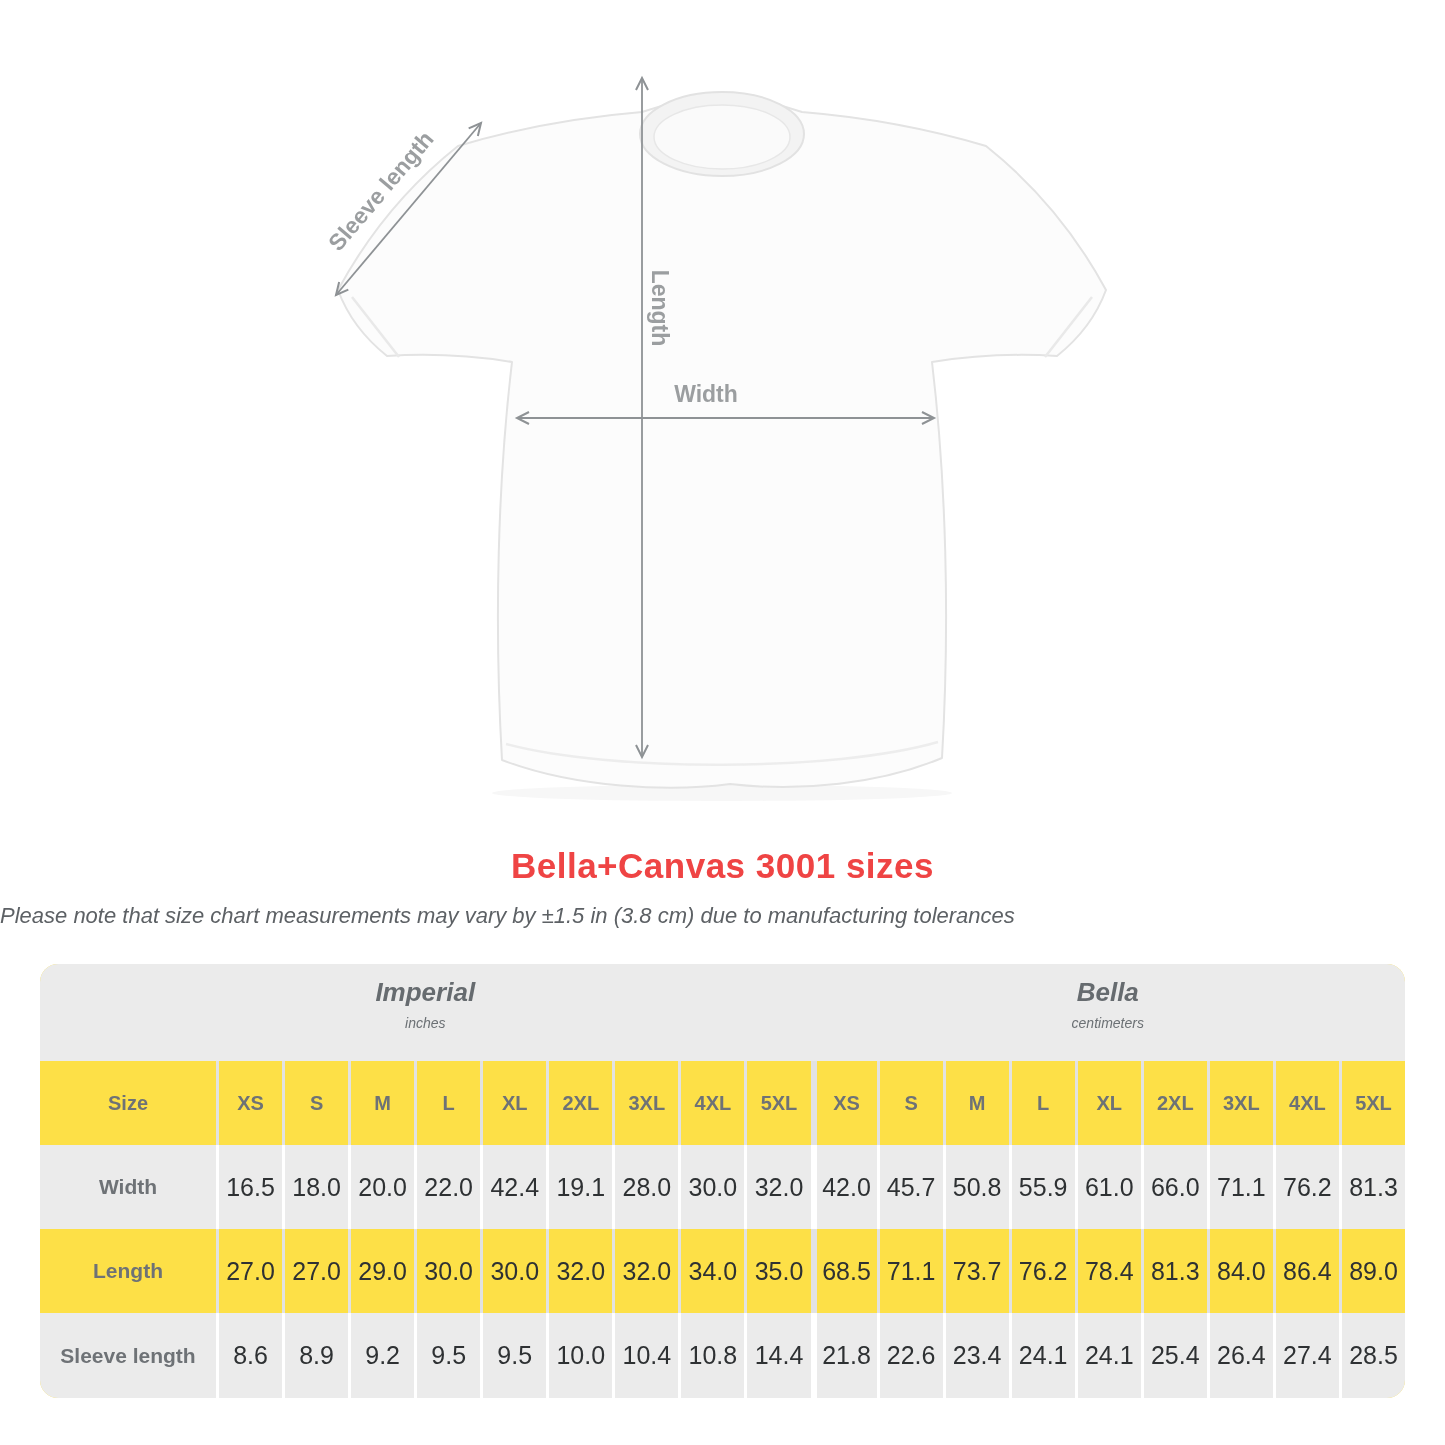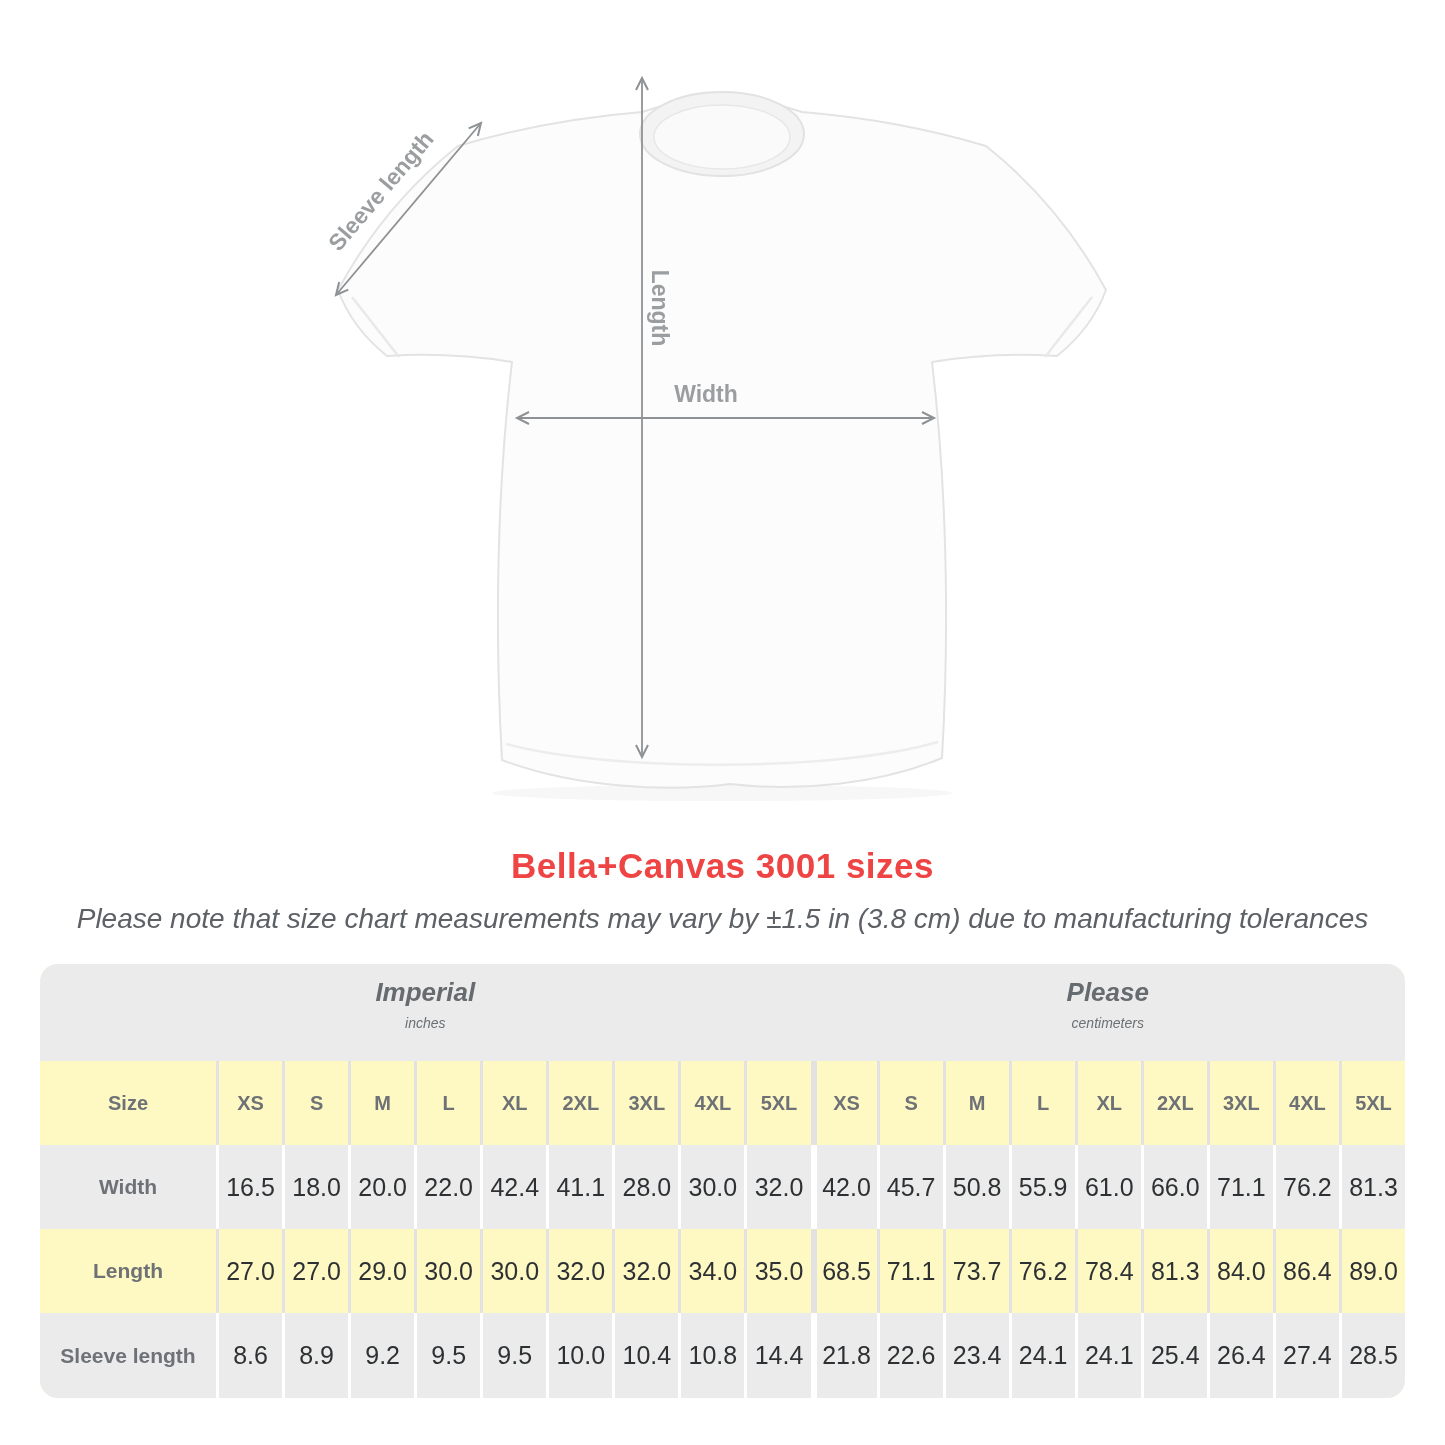--- a/index.html
+++ b/index.html
@@ -7,26 +7,26 @@
     width:1445px;height:1445px;background:#ffffff;position:relative;overflow:hidden;
     font-family:"Liberation Sans",sans-serif;
   }
   .canvas{position:absolute;inset:0}
   .diagram-svg{position:absolute;left:0;top:0;width:1445px;height:840px}
   .title{
     position:absolute;left:0;right:0;top:846px;text-align:center;
     font-size:35px;font-weight:bold;color:#ef4444;letter-spacing:.5px;
   }
   .subtitle{
-    position:absolute;left:0;right:0;top:903px;text-align:center;
-    font-size:28px;font-style:italic;color:#5d6165;
+    position:absolute;left:0;right:0;top:903px;
+    font-size:22px;font-style:italic;color:#5d6165;
   }
   .chart{
     position:absolute;left:40px;top:964px;width:1365px;height:434px;
-    border-radius:18px;overflow:hidden;background:#fef9c3;
+    border-radius:18px;overflow:hidden;background:#fde047;
     display:grid;grid-template-columns:176px repeat(18,1fr);
     grid-template-rows:97px 84px 84px 84px 85px;
   }
   .cell{display:flex;align-items:center;justify-content:center;min-width:0}
   .band{background:#ebebeb;flex-direction:column;gap:7px;padding-bottom:18px}
   .band-imperial{grid-column:1/11}
   .band-metric{grid-column:11/20}
   .band .u-name{font-size:26px;font-weight:bold;font-style:italic;color:#666b6f}
   .band .u-sub{font-size:14px;font-style:italic;color:#6b7074}
   .sizehdr{font-weight:bold;color:#6e7276;font-size:20px}
@@ -88,21 +88,21 @@
 
   <div class="title">Bella+Canvas 3001 sizes</div>
   <div class="subtitle">Please note that size chart measurements may vary by ±1.5 in (3.8 cm) due to manufacturing tolerances</div>
 
   <div class="chart">
       <div class="cell band band-imperial">
         <div class="u-name">Imperial</div>
         <div class="u-sub">inches</div>
       </div>
       <div class="cell band band-metric">
-        <div class="u-name">Please</div>
+        <div class="u-name">Bella</div>
         <div class="u-sub">centimeters</div>
       </div>
       <div class="cell sizehdr">Size</div>
       <div class="cell sizehdr c">XS</div>
       <div class="cell sizehdr c">S</div>
       <div class="cell sizehdr c">M</div>
       <div class="cell sizehdr c">L</div>
       <div class="cell sizehdr c">XL</div>
       <div class="cell sizehdr c">2XL</div>
       <div class="cell sizehdr c">3XL</div>
@@ -116,21 +116,21 @@
       <div class="cell sizehdr c">2XL</div>
       <div class="cell sizehdr c">3XL</div>
       <div class="cell sizehdr c">4XL</div>
       <div class="cell sizehdr c">5XL</div>
       <div class="cell rowlabel gray">Width</div>
       <div class="cell val c gray">16.5</div>
       <div class="cell val c gray">18.0</div>
       <div class="cell val c gray">20.0</div>
       <div class="cell val c gray">22.0</div>
       <div class="cell val c gray">42.4</div>
-      <div class="cell val c gray">41.1</div>
+      <div class="cell val c gray">19.1</div>
       <div class="cell val c gray">28.0</div>
       <div class="cell val c gray">30.0</div>
       <div class="cell val c gray">32.0</div>
       <div class="cell val c gray wide">42.0</div>
       <div class="cell val c gray">45.7</div>
       <div class="cell val c gray">50.8</div>
       <div class="cell val c gray">55.9</div>
       <div class="cell val c gray">61.0</div>
       <div class="cell val c gray">66.0</div>
       <div class="cell val c gray">71.1</div>

